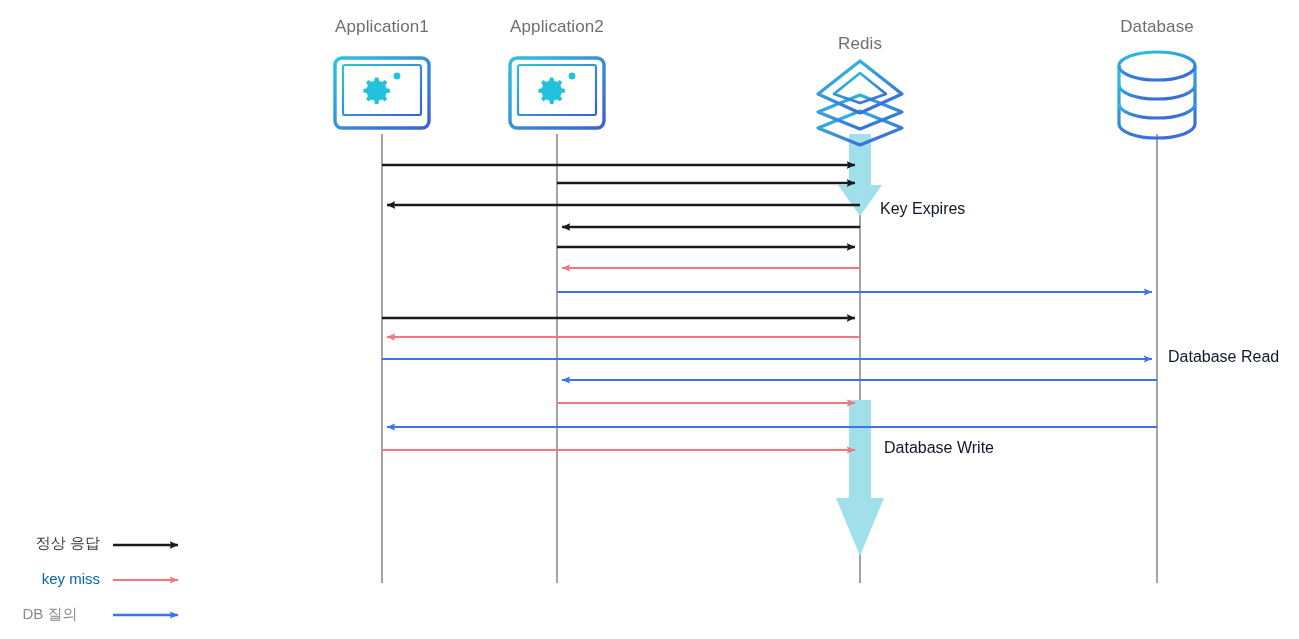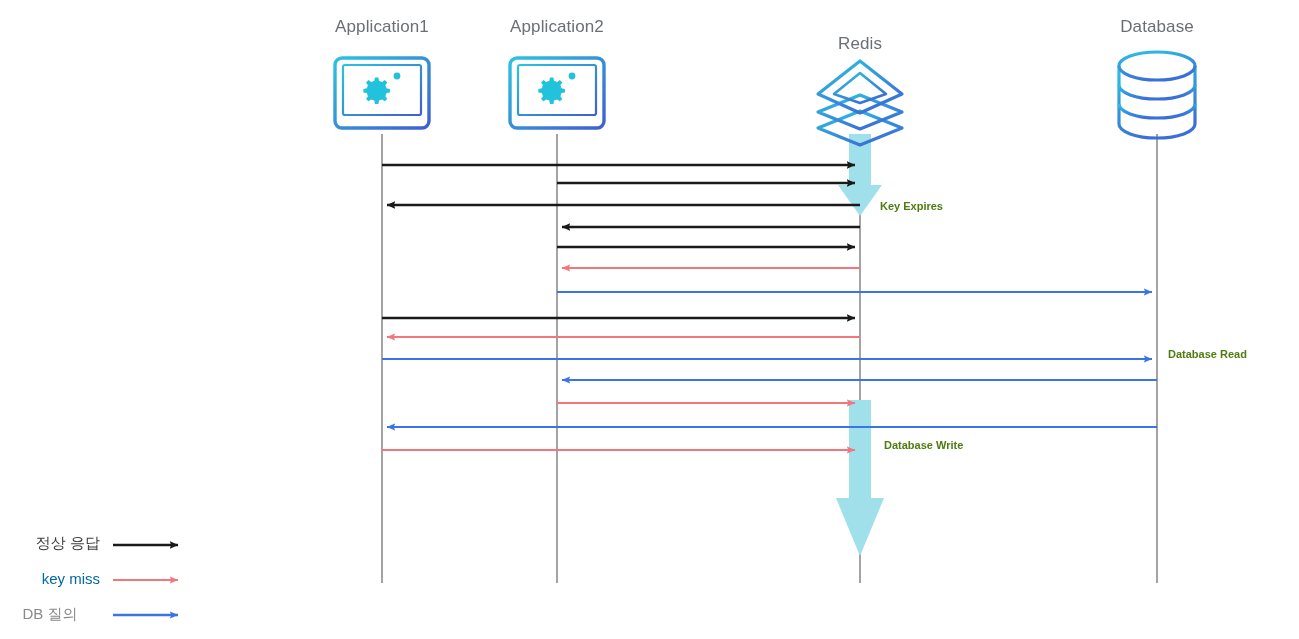--- a/index.html
+++ b/index.html
@@ -32,25 +32,24 @@
     position: absolute;
     font-size: 17px;
     color: #6b6f73;
     letter-spacing: 0.1px;
     white-space: nowrap;
     transform: translateX(-50%);
     font-family: "Liberation Sans", sans-serif;
   }
   .note-label {
     position: absolute;
-    font-size: 11px;
-    color: #4d7c0f;
+    font-size: 16px;
+    color: #0f172a;
     white-space: nowrap;
     font-family: "Liberation Sans", sans-serif;
-    font-weight: bold;
   }
   .legend-label {
     position: absolute;
     font-size: 15px;
     white-space: nowrap;
     text-align: right;
     font-family: "Liberation Sans", sans-serif;
   }
   .legend-normal { color: #3c3c3c; }
   .legend-miss   { color: #0369a1; }

